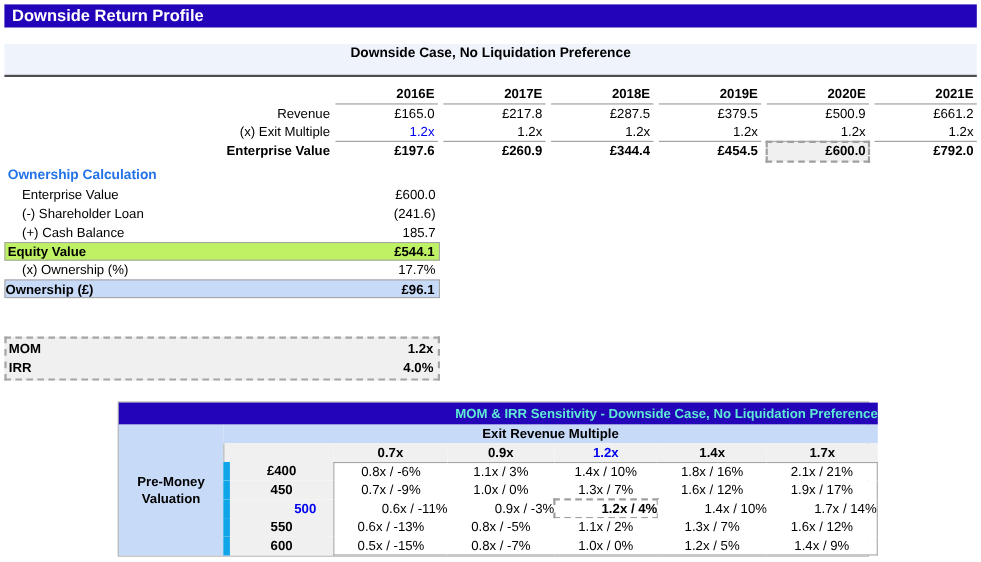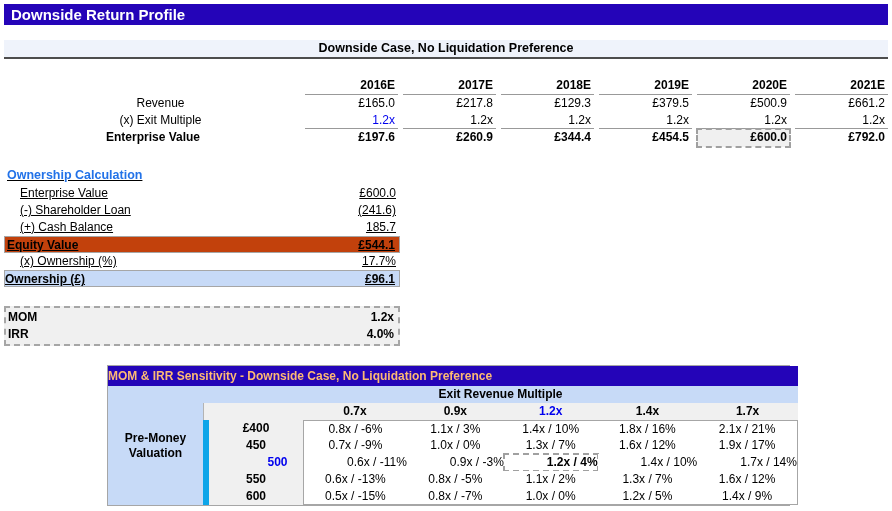--- a/index.html
+++ b/index.html
@@ -8,50 +8,50 @@
 
   
   .title-bar {
     position: absolute; left: 4px; top: 4px; width: 884px; height: 21px;
     background: #2404B8; color: #fff; font-weight: bold; font-size: 15px;
     line-height: 21px; padding-left: 7px;
   }
 
   
   .case-band {
-    position: absolute; left: 4px; top: 40px; width: 884px; height: 19px;
+    position: absolute; left: 4px; top: 40px; width: 884px; height: 30px;
     background: #EFF3FB; border-bottom: 2px solid #4D4D4D;
     font-weight: bold; text-align: center; line-height: 17px; font-size: 12.5px;
   }
 
   
   .top-table {
     position: absolute; left: 4px; top: 77px; width: 884px;
     display: grid; grid-template-columns: 296px repeat(6, 1fr);
     grid-template-rows: 18px 17px 17px 18px; column-gap: 5px;
   }
-  .tt-label { text-align: center; line-height: 17px; padding-left: 17px; white-space: nowrap; }
+  .tt-label { text-align: right; line-height: 17px; padding-left: 17px; white-space: nowrap; }
   .tt-label.total { padding-left: 2px; font-weight: bold; }
   .tt-cell { text-align: right; line-height: 17px; padding-right: 3px; white-space: nowrap; }
   .tt-cell.th { font-weight: bold; border-bottom: 1px solid #999; }
   .tt-cell.u  { border-bottom: 1px solid #999; }
   .tt-cell.total { font-weight: bold; }
   .blue { color: #0000EE; }
   .sel {
     background: #F0F0F0;
     outline: 2px dashed #A0A0A0; outline-offset: -1px;
   }
 
   
-  .ownership { position: absolute; left: 4px; top: 166px; width: 396px; text-decoration: underline; }
+  .ownership { position: absolute; left: 4px; top: 150px; width: 396px; }
   .own-title { color: #2272E8; font-weight: bold; font-size: 12.5px; height: 19px; line-height: 19px; padding-left: 3px; }
   .own-row { display: grid; grid-template-columns: 1fr auto; height: 17px; line-height: 16px; }
   .own-label { padding-left: 16px; white-space: nowrap; }
   .own-value { text-align: right; padding-right: 4px; white-space: nowrap; }
-  .own-row.box-gray { background: #c2410c; border: 1px solid #A6A6A6; font-weight: bold; }
+  .own-row.box-gray { background: #bef264; border: 1px solid #A6A6A6; font-weight: bold; }
   .own-row.box-gray .own-label { padding-left: 2px; }
   .own-row.box-blue { background: #C7DAF7; border: 1px solid #A6A6A6; font-weight: bold; }
   .own-row.box-blue .own-label { padding-left: 0; }
 
   
   .returns-box {
     position: absolute; left: 4px; top: 306px; width: 396px;
     background: #F0F0F0; border: 2px dashed #A6A6A6; padding: 1px 0;
   }
   .ret-row { display: grid; grid-template-columns: 1fr auto; height: 17px; line-height: 16px; font-weight: bold; }
@@ -59,22 +59,22 @@
   .ret-value { text-align: right; padding-right: 4px; }
 
   
   .sens {
     position: absolute; left: 107px; top: 365px; width: 683px;
     display: grid; grid-template-columns: 95px 100px repeat(5, 1fr);
     grid-template-rows: 20px 17px 17px repeat(5, 17px);
     border: 1px solid #A6A6A6; background: #fff;
   }
   .sens-title {
-    grid-column: 1 / -1; grid-row: 1; background: #2404B8; color: #fdba74;
-    font-weight: bold; text-align: left; line-height: 20px; font-size: 12px;
+    grid-column: 1 / -1; grid-row: 1; background: #2404B8; color: #5eead4;
+    font-weight: bold; text-align: right; line-height: 20px; font-size: 12px;
   }
   .sens-left {
     grid-column: 1; grid-row: 2 / 9; background: #C7DAF7;
     display: flex; flex-direction: column; align-items: center; justify-content: center;
     font-weight: bold; line-height: 15px;
   }
   .sens-sub {
     grid-column: 2 / 8; grid-row: 2; background: #C7DAF7;
     font-weight: bold; text-align: center; line-height: 17px;
   }
@@ -102,21 +102,21 @@
   <div class="tt-cell th">2016E</div>
   <div class="tt-cell th">2017E</div>
   <div class="tt-cell th">2018E</div>
   <div class="tt-cell th">2019E</div>
   <div class="tt-cell th">2020E</div>
   <div class="tt-cell th">2021E</div>
 
   <div class="tt-label">Revenue</div>
   <div class="tt-cell">£165.0</div>
   <div class="tt-cell">£217.8</div>
-  <div class="tt-cell">£129.3</div>
+  <div class="tt-cell">£287.5</div>
   <div class="tt-cell">£379.5</div>
   <div class="tt-cell">£500.9</div>
   <div class="tt-cell">£661.2</div>
 
   <div class="tt-label">(x) Exit Multiple</div>
   <div class="tt-cell u blue">1.2x</div>
   <div class="tt-cell u">1.2x</div>
   <div class="tt-cell u">1.2x</div>
   <div class="tt-cell u">1.2x</div>
   <div class="tt-cell u">1.2x</div>

